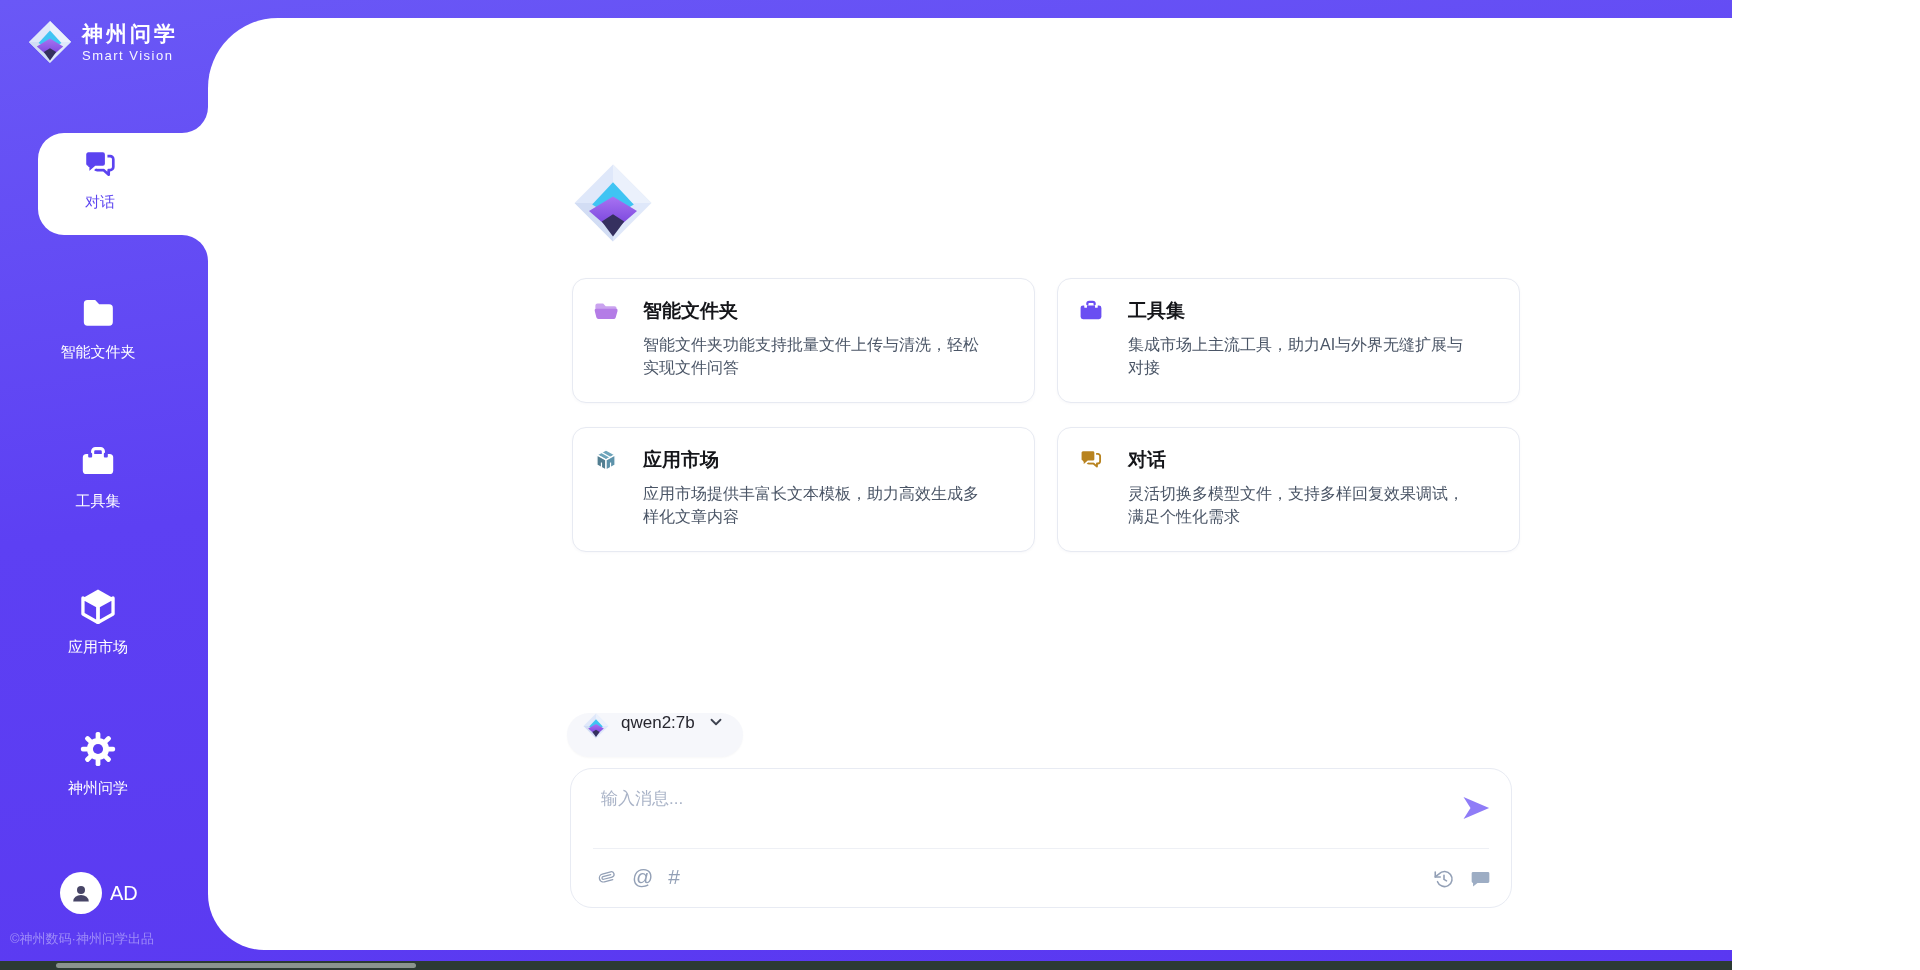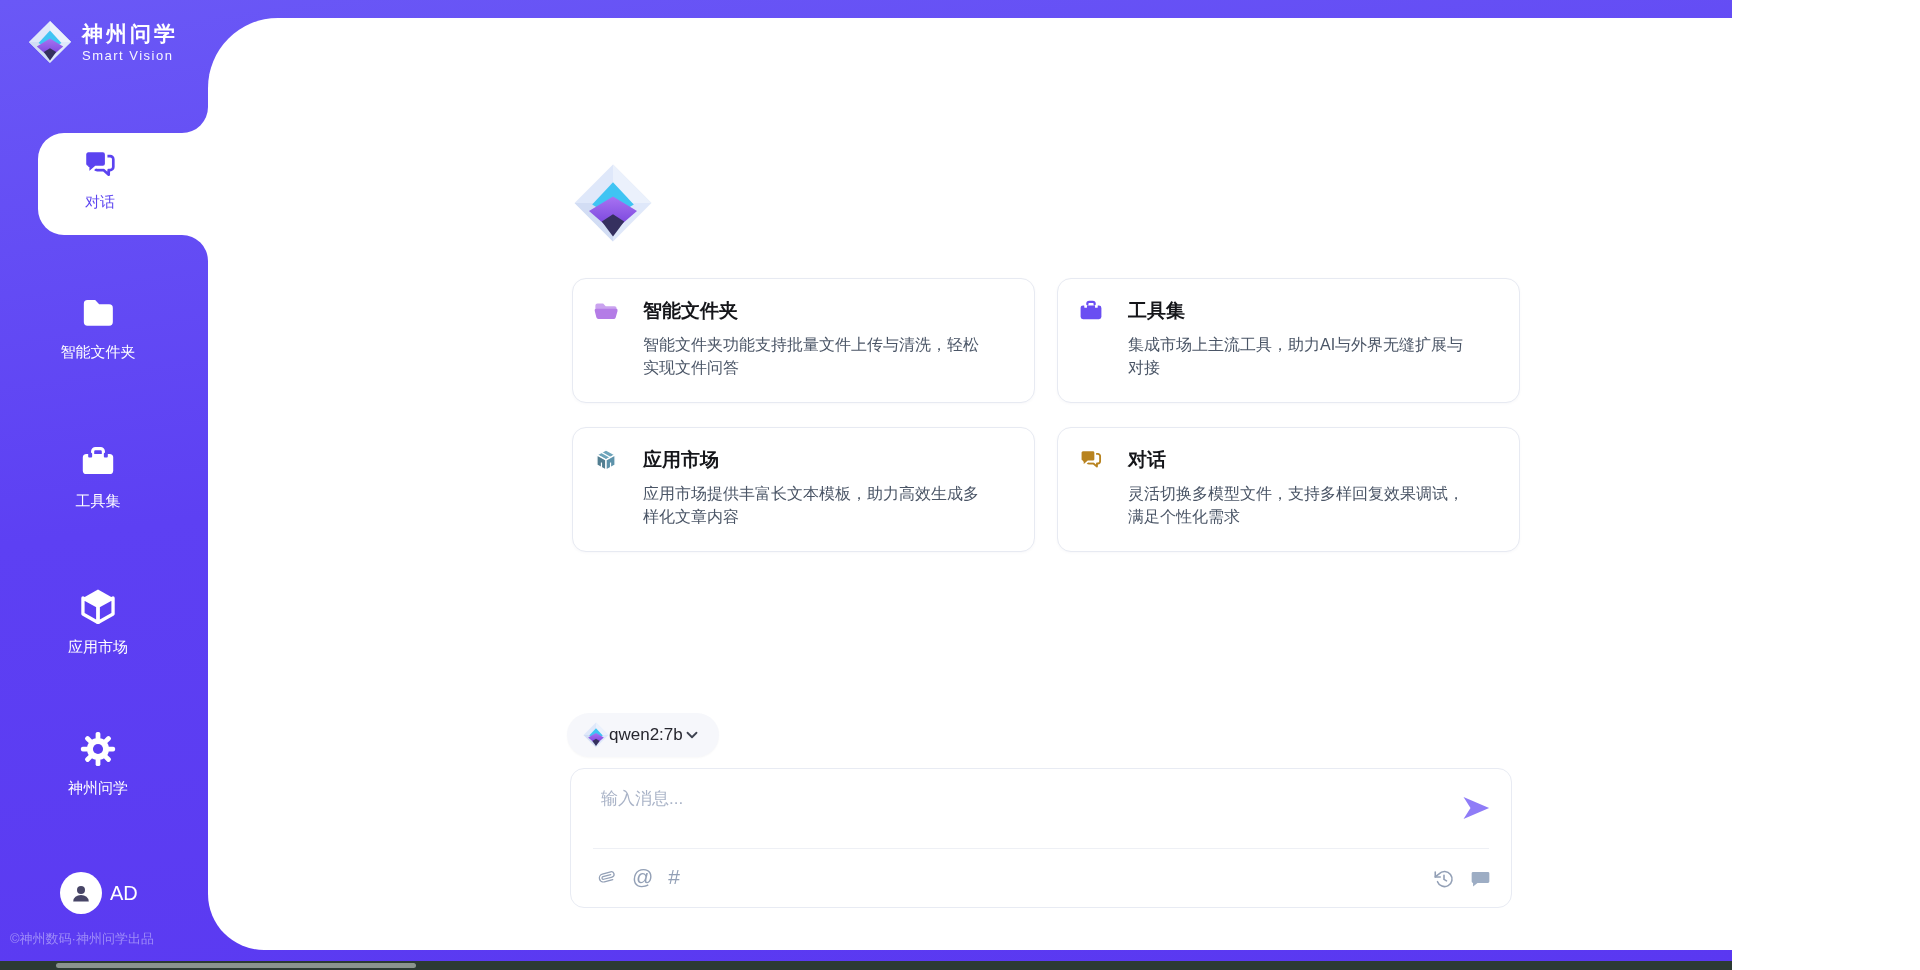--- a/index.html
+++ b/index.html
@@ -33,25 +33,25 @@
   .greeting{position:absolute;left:672px;top:190px;font-size:27px;font-weight:700;color:#17181c;letter-spacing:.5px;}
   .cards{position:absolute;left:572px;top:278px;display:grid;
          grid-template-columns:463px 463px;grid-auto-rows:125px;gap:24px 22px;}
   .card{background:#fff;border:1px solid #e7eaf2;border-radius:14px;box-sizing:border-box;
         padding:19px 20px;cursor:pointer;box-shadow:0 1px 3px rgba(30,40,80,.03);}
   .card-head{display:flex;align-items:center;gap:24px;}
   .card-title{font-size:19px;font-weight:700;color:#15161a;}
   .card-desc{margin:9px 0 0 50px;width:351px;font-size:16px;line-height:23px;color:#4a5566;}
 
   .model-pill{position:absolute;left:567px;top:713px;height:44px;border-radius:22px;background:#f6f7fb;
-              display:inline-flex;align-items:center;padding:0 18px 0 16px;cursor:pointer;
+              display:inline-flex;padding:0 18px 0 16px;gap:12px;cursor:pointer;
               box-shadow:0 1px 2px rgba(0,0,0,.03);}
   .model-name{font-size:17px;color:#26262e;}
   .composer{position:absolute;left:570px;top:768px;width:942px;height:140px;background:#fff;
-            border:1px solid #e8ebf3;border-radius:14px;box-sizing:border-box;}
+            border:1px solid #e8ebf3;border-radius:22px;box-sizing:border-box;}
   .composer textarea{position:absolute;left:28px;top:16px;width:840px;height:56px;border:none;outline:none;
             resize:none;background:transparent;font-family:inherit;font-size:17px;color:#333;}
   .composer textarea::placeholder{color:#a9b3c7;}
   .send-btn{position:absolute;right:20px;top:24px;width:30px;height:30px;cursor:pointer;}
   .composer .divider{position:absolute;left:22px;right:22px;top:79px;height:1px;background:#eef0f5;}
   .tools-left{position:absolute;left:26px;top:97px;display:flex;align-items:center;gap:15px;}
   .tools-right{position:absolute;right:20px;top:99px;display:flex;align-items:center;gap:16px;}
   .glyph-icon{font-size:21px;color:#93a0b6;line-height:22px;cursor:pointer;}
   .icon-btn{cursor:pointer;display:inline-flex;}
   .hidden-defs{position:absolute;width:0;height:0;overflow:hidden;}

